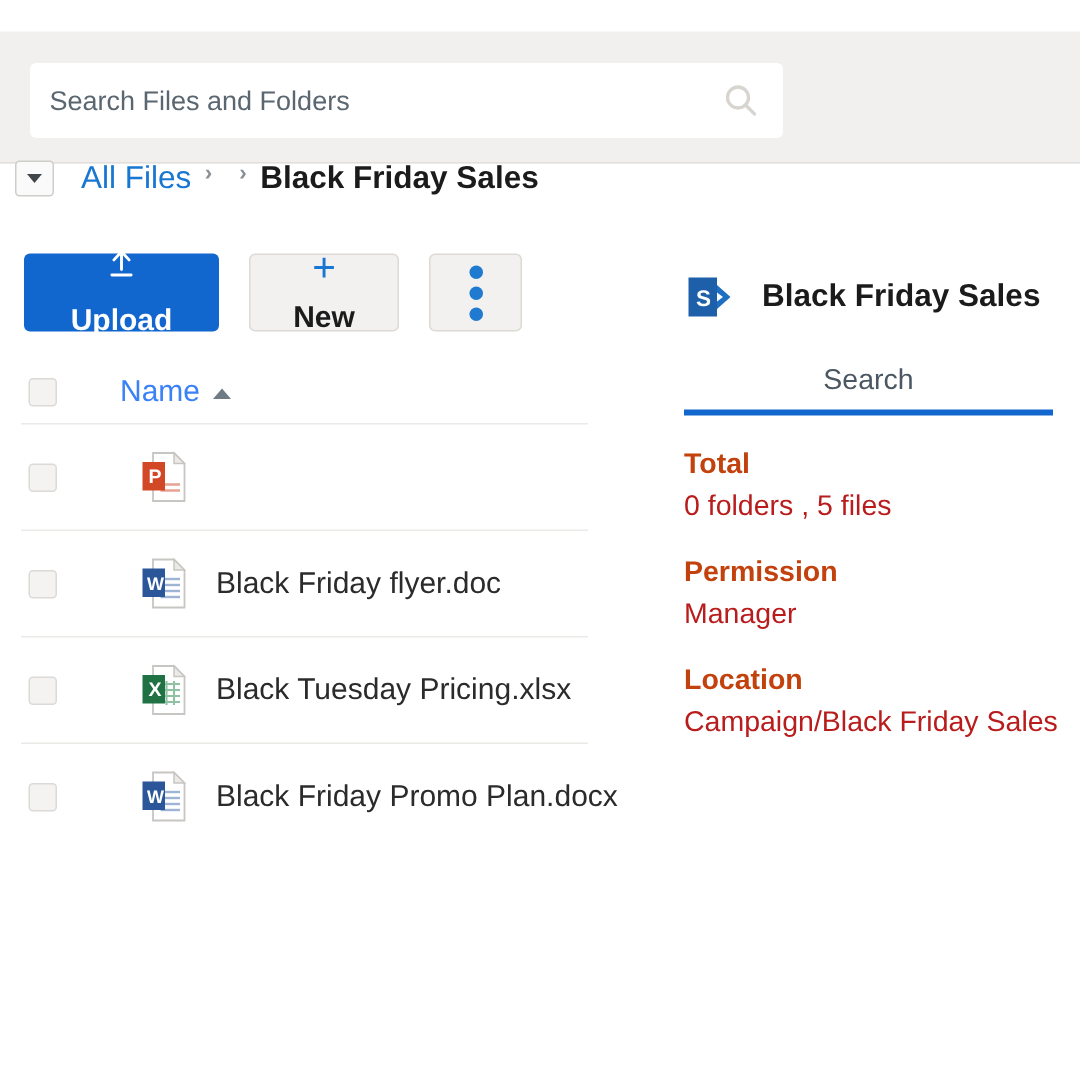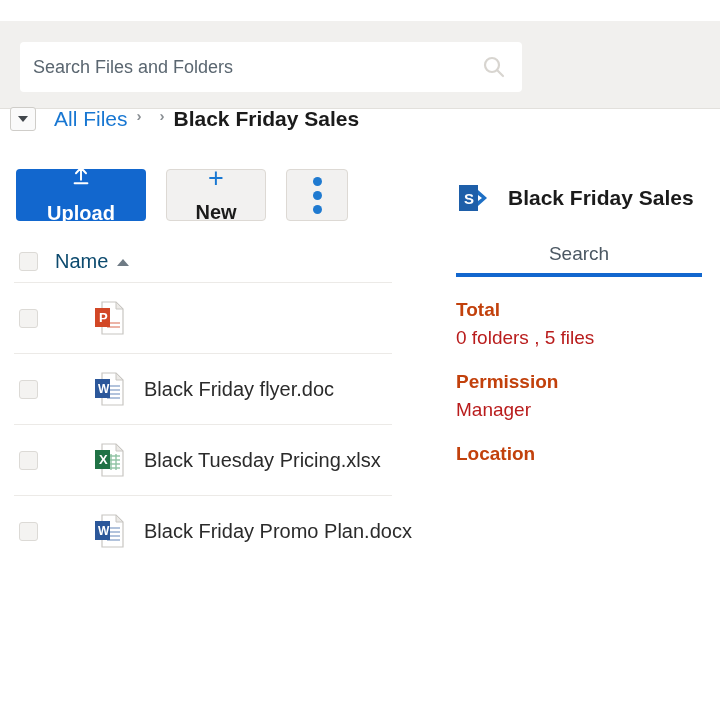--- a/index.html
+++ b/index.html
@@ -171,22 +171,22 @@
     background: #f4f3f1;
     border: 1px solid #dcdad6;
     border-radius: 3px;
     box-sizing: border-box;
     flex: 0 0 auto;
     margin-left: 5px;
     cursor: pointer;
   }
   .col-name {
     font-size: 20px;
-    color: #0c4a6e;
-    margin-left: 17px;
+    color: #3b82f6;
+    margin-left: 42px;
     display: flex;
     align-items: center;
     gap: 9px;
     cursor: pointer;
   }
   .sort-asc {
     width: 0; height: 0;
     border-left: 6px solid transparent;
     border-right: 6px solid transparent;
     border-bottom: 7px solid #6f7b85;
@@ -406,14 +406,15 @@
     <div class="detail-value">0 folders , 5 files</div>
   </div>
 
   <div class="detail-block">
     <div class="detail-label">Permission</div>
     <div class="detail-value">Manager</div>
   </div>
 
   <div class="detail-block">
     <div class="detail-label">Location</div>
+    <div class="detail-value">Campaign/Black Friday Sales</div>
   </div>
 </div>
 
 </body></html>

